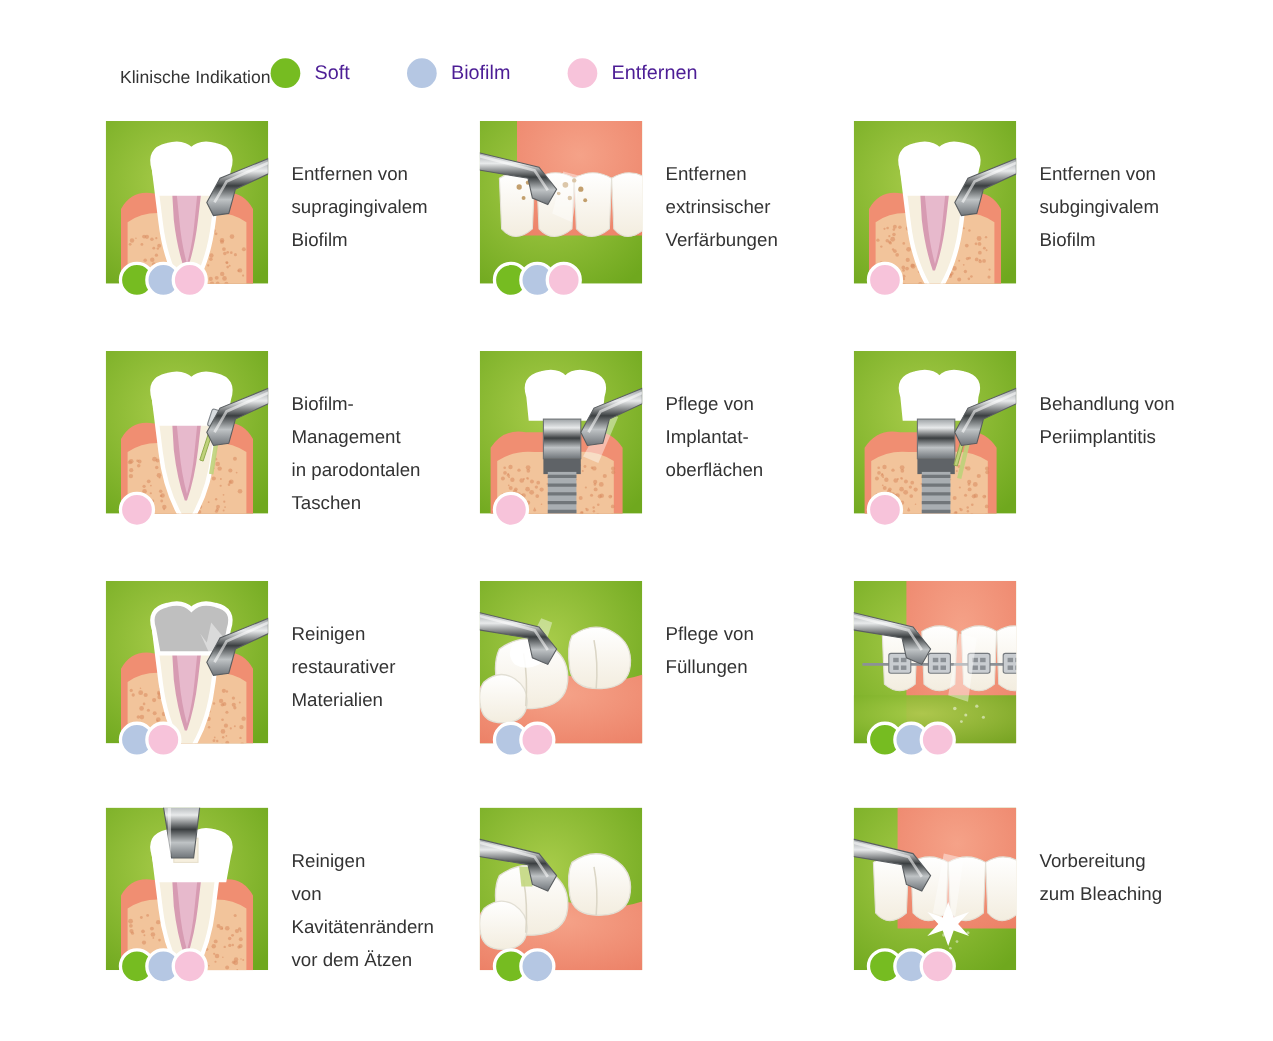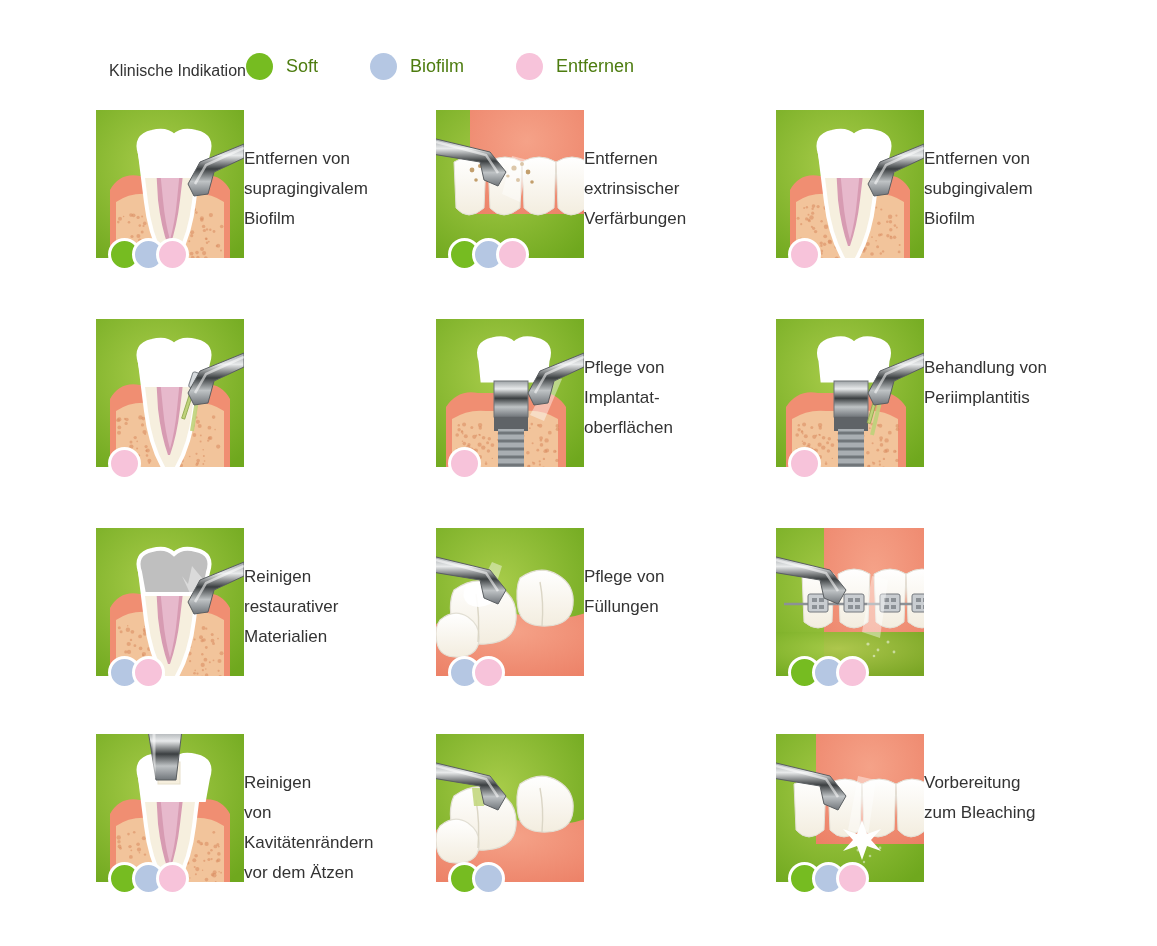--- a/index.html
+++ b/index.html
@@ -33,21 +33,21 @@
   }
   .legend-swatch {
     width: 27px;
     height: 27px;
     border-radius: 50%;
     margin-right: 13px;
     flex: 0 0 auto;
   }
   .legend-label {
     font-size: 18px;
-    color: #4d7c0f;
+    color: #4c1d95;
     white-space: nowrap;
   }
 
   
   #grid {
     position: absolute;
     left: 96px;
     top: 110px;
     width: 1020px;
     display: grid;
@@ -89,20 +89,21 @@
     height: 33px;
     border-radius: 50%;
     box-sizing: border-box;
     border: 3px solid #ffffff;
     margin-right: -9px;
   }
   .dot:last-child { margin-right: 0; }
 
   
   .caption {
+    margin-left: 21px;
     margin-top: 34px;
     font-size: 17px;
     line-height: 30px;
     color: #333333;
     max-width: 168px;
     white-space: pre-line;
   }
 </style>
 </head>
 <body>
@@ -624,20 +625,24 @@
      <g>
     <path d="M148 34 L104 52 L92 74 L98 86 L112 84 L118 62 L148 48 Z" fill="url(#m3)" stroke="#5A5E61" stroke-width="1"></path>
     <path d="M148 38 L110 55 L99 74" fill="none" stroke="#ffffff" stroke-width="2.5" opacity=".55"></path>
   </g>
           </svg>
         </div>
         <div class="dots">
           <span class="dot" style="background: rgb(247, 195, 218);"></span>
         </div>
       </div>
+      <div class="caption">Biofilm-
+Management
+in parodontalen
+Taschen</div>
     </div>
     <div class="card">
       <div class="thumb">
         <div class="scene">
           <svg width="148" height="148" viewBox="0 0 148 148" xmlns="http://www.w3.org/2000/svg">
             <defs>
     <radialGradient id="g4" cx="42%" cy="38%" r="78%">
       <stop offset="0%" stop-color="#A8CC4A"></stop>
       <stop offset="100%" stop-color="#6FA81E"></stop>
     </radialGradient>

